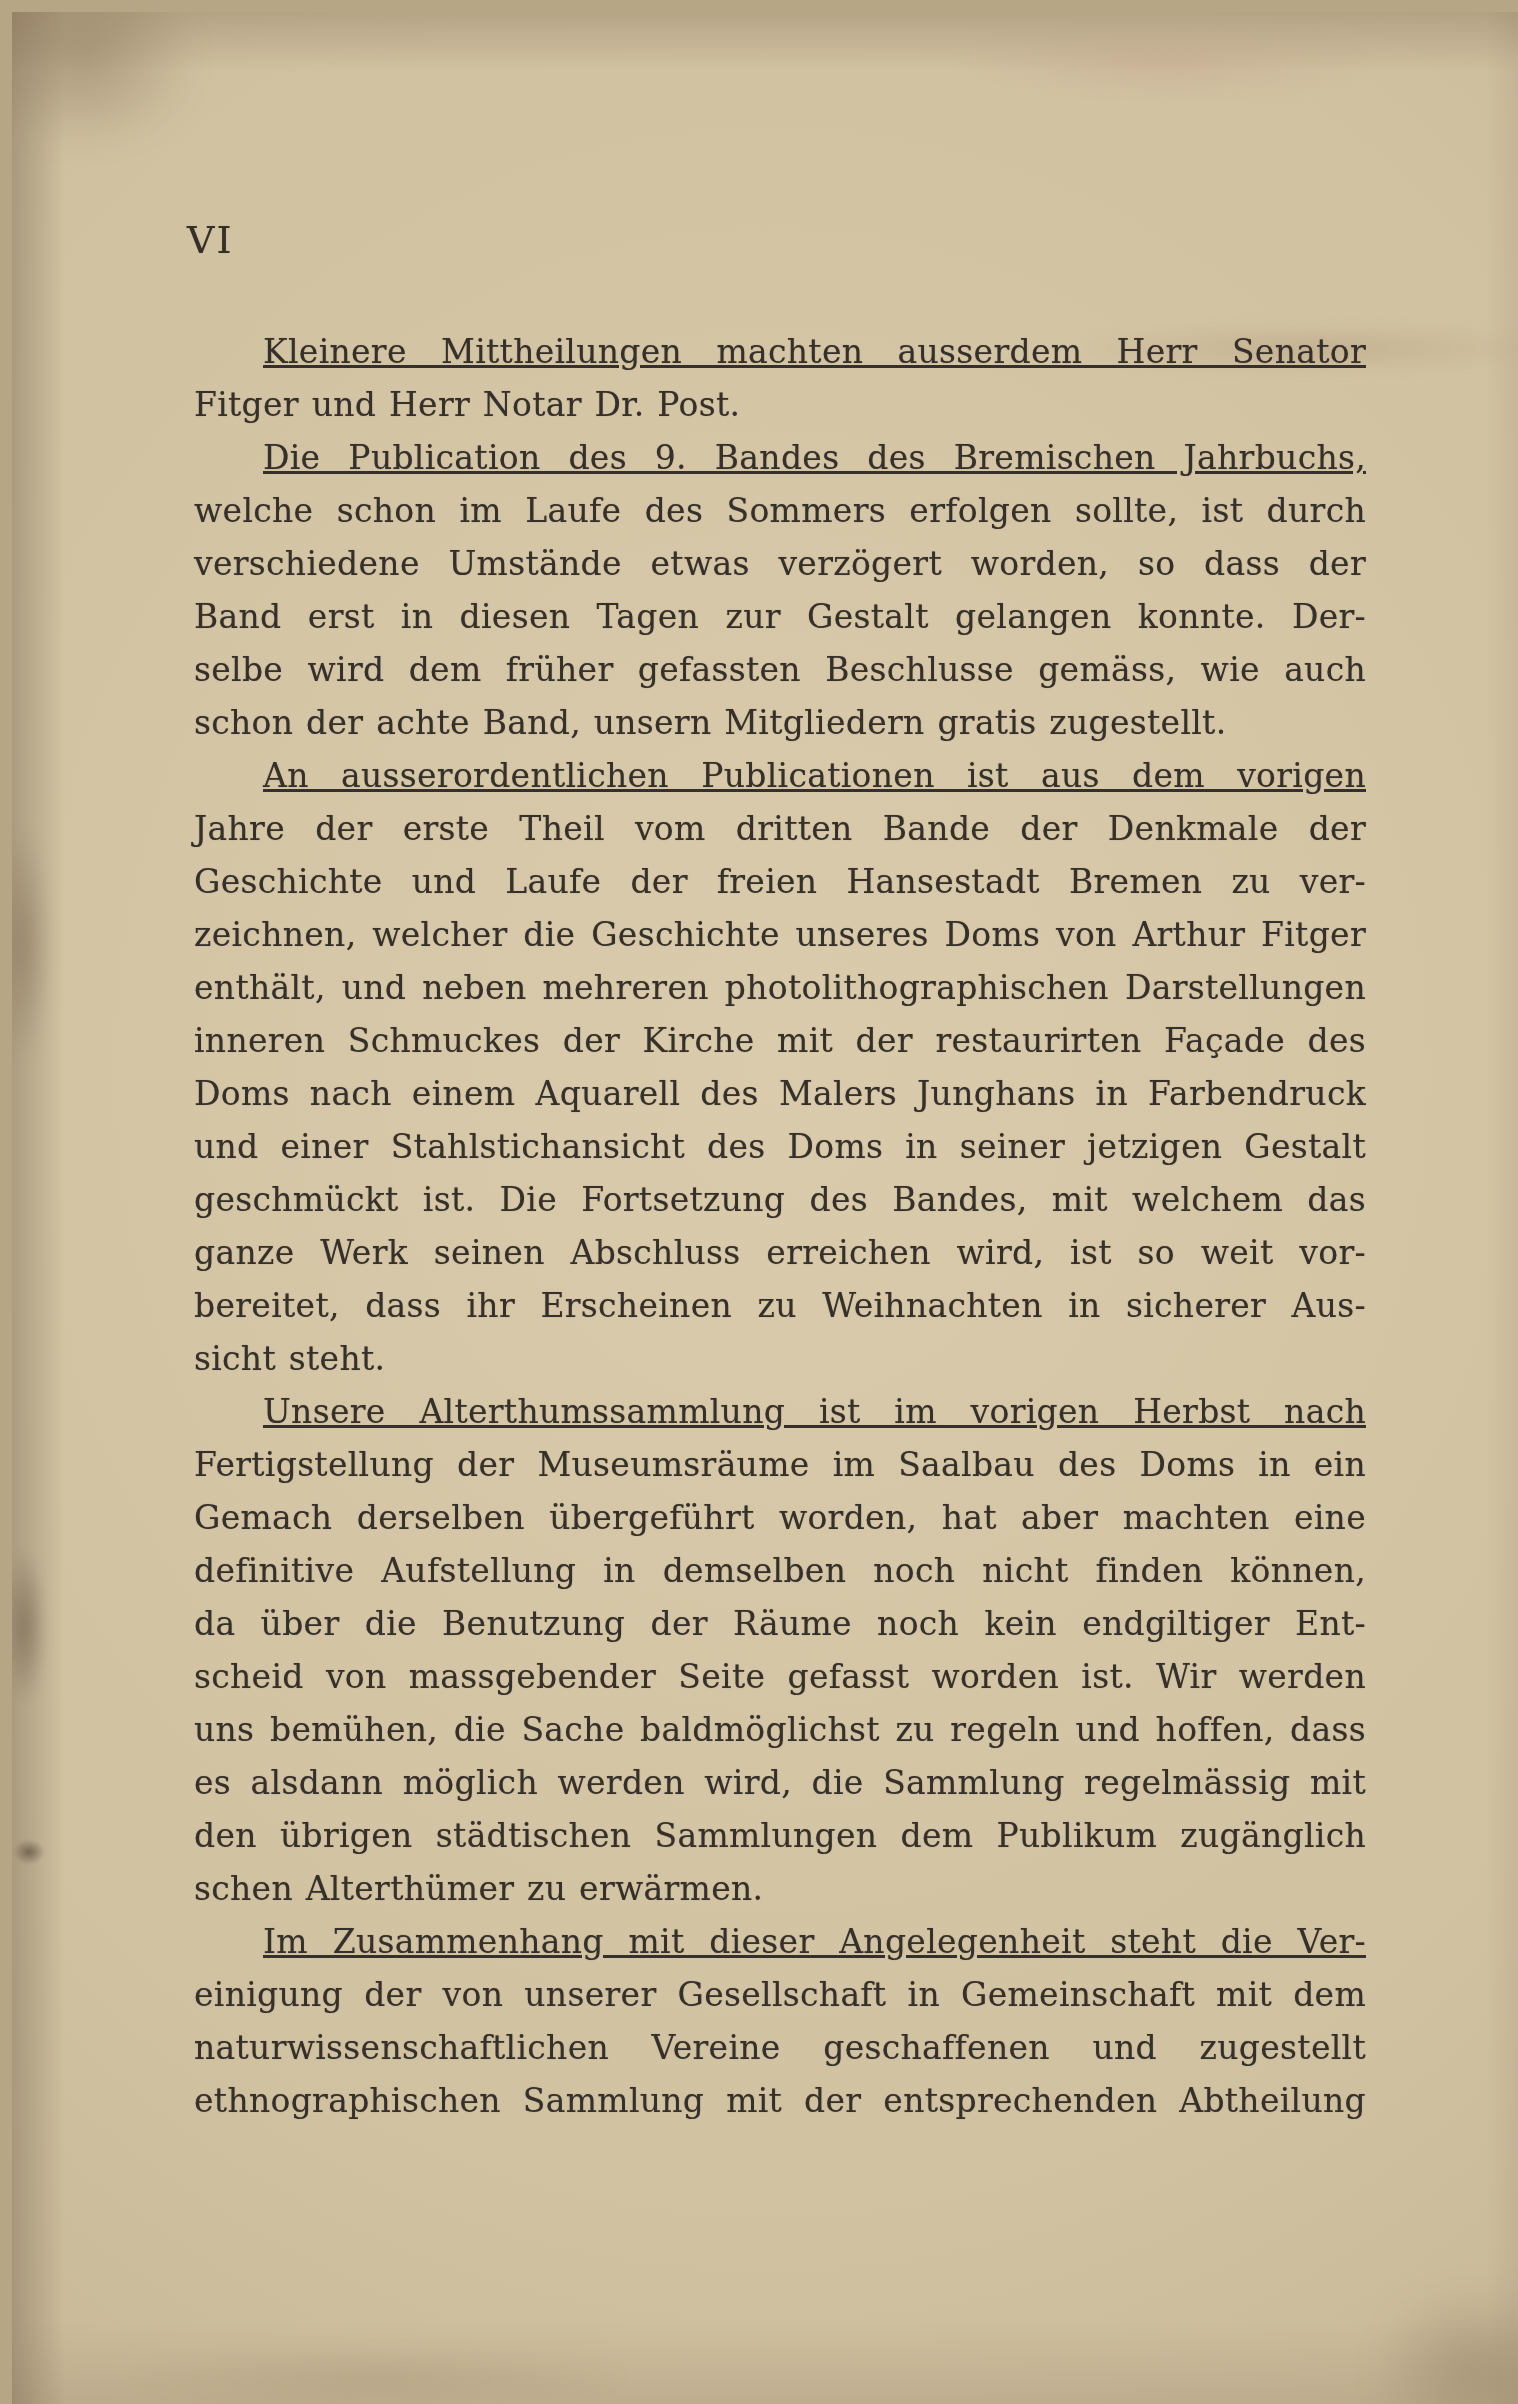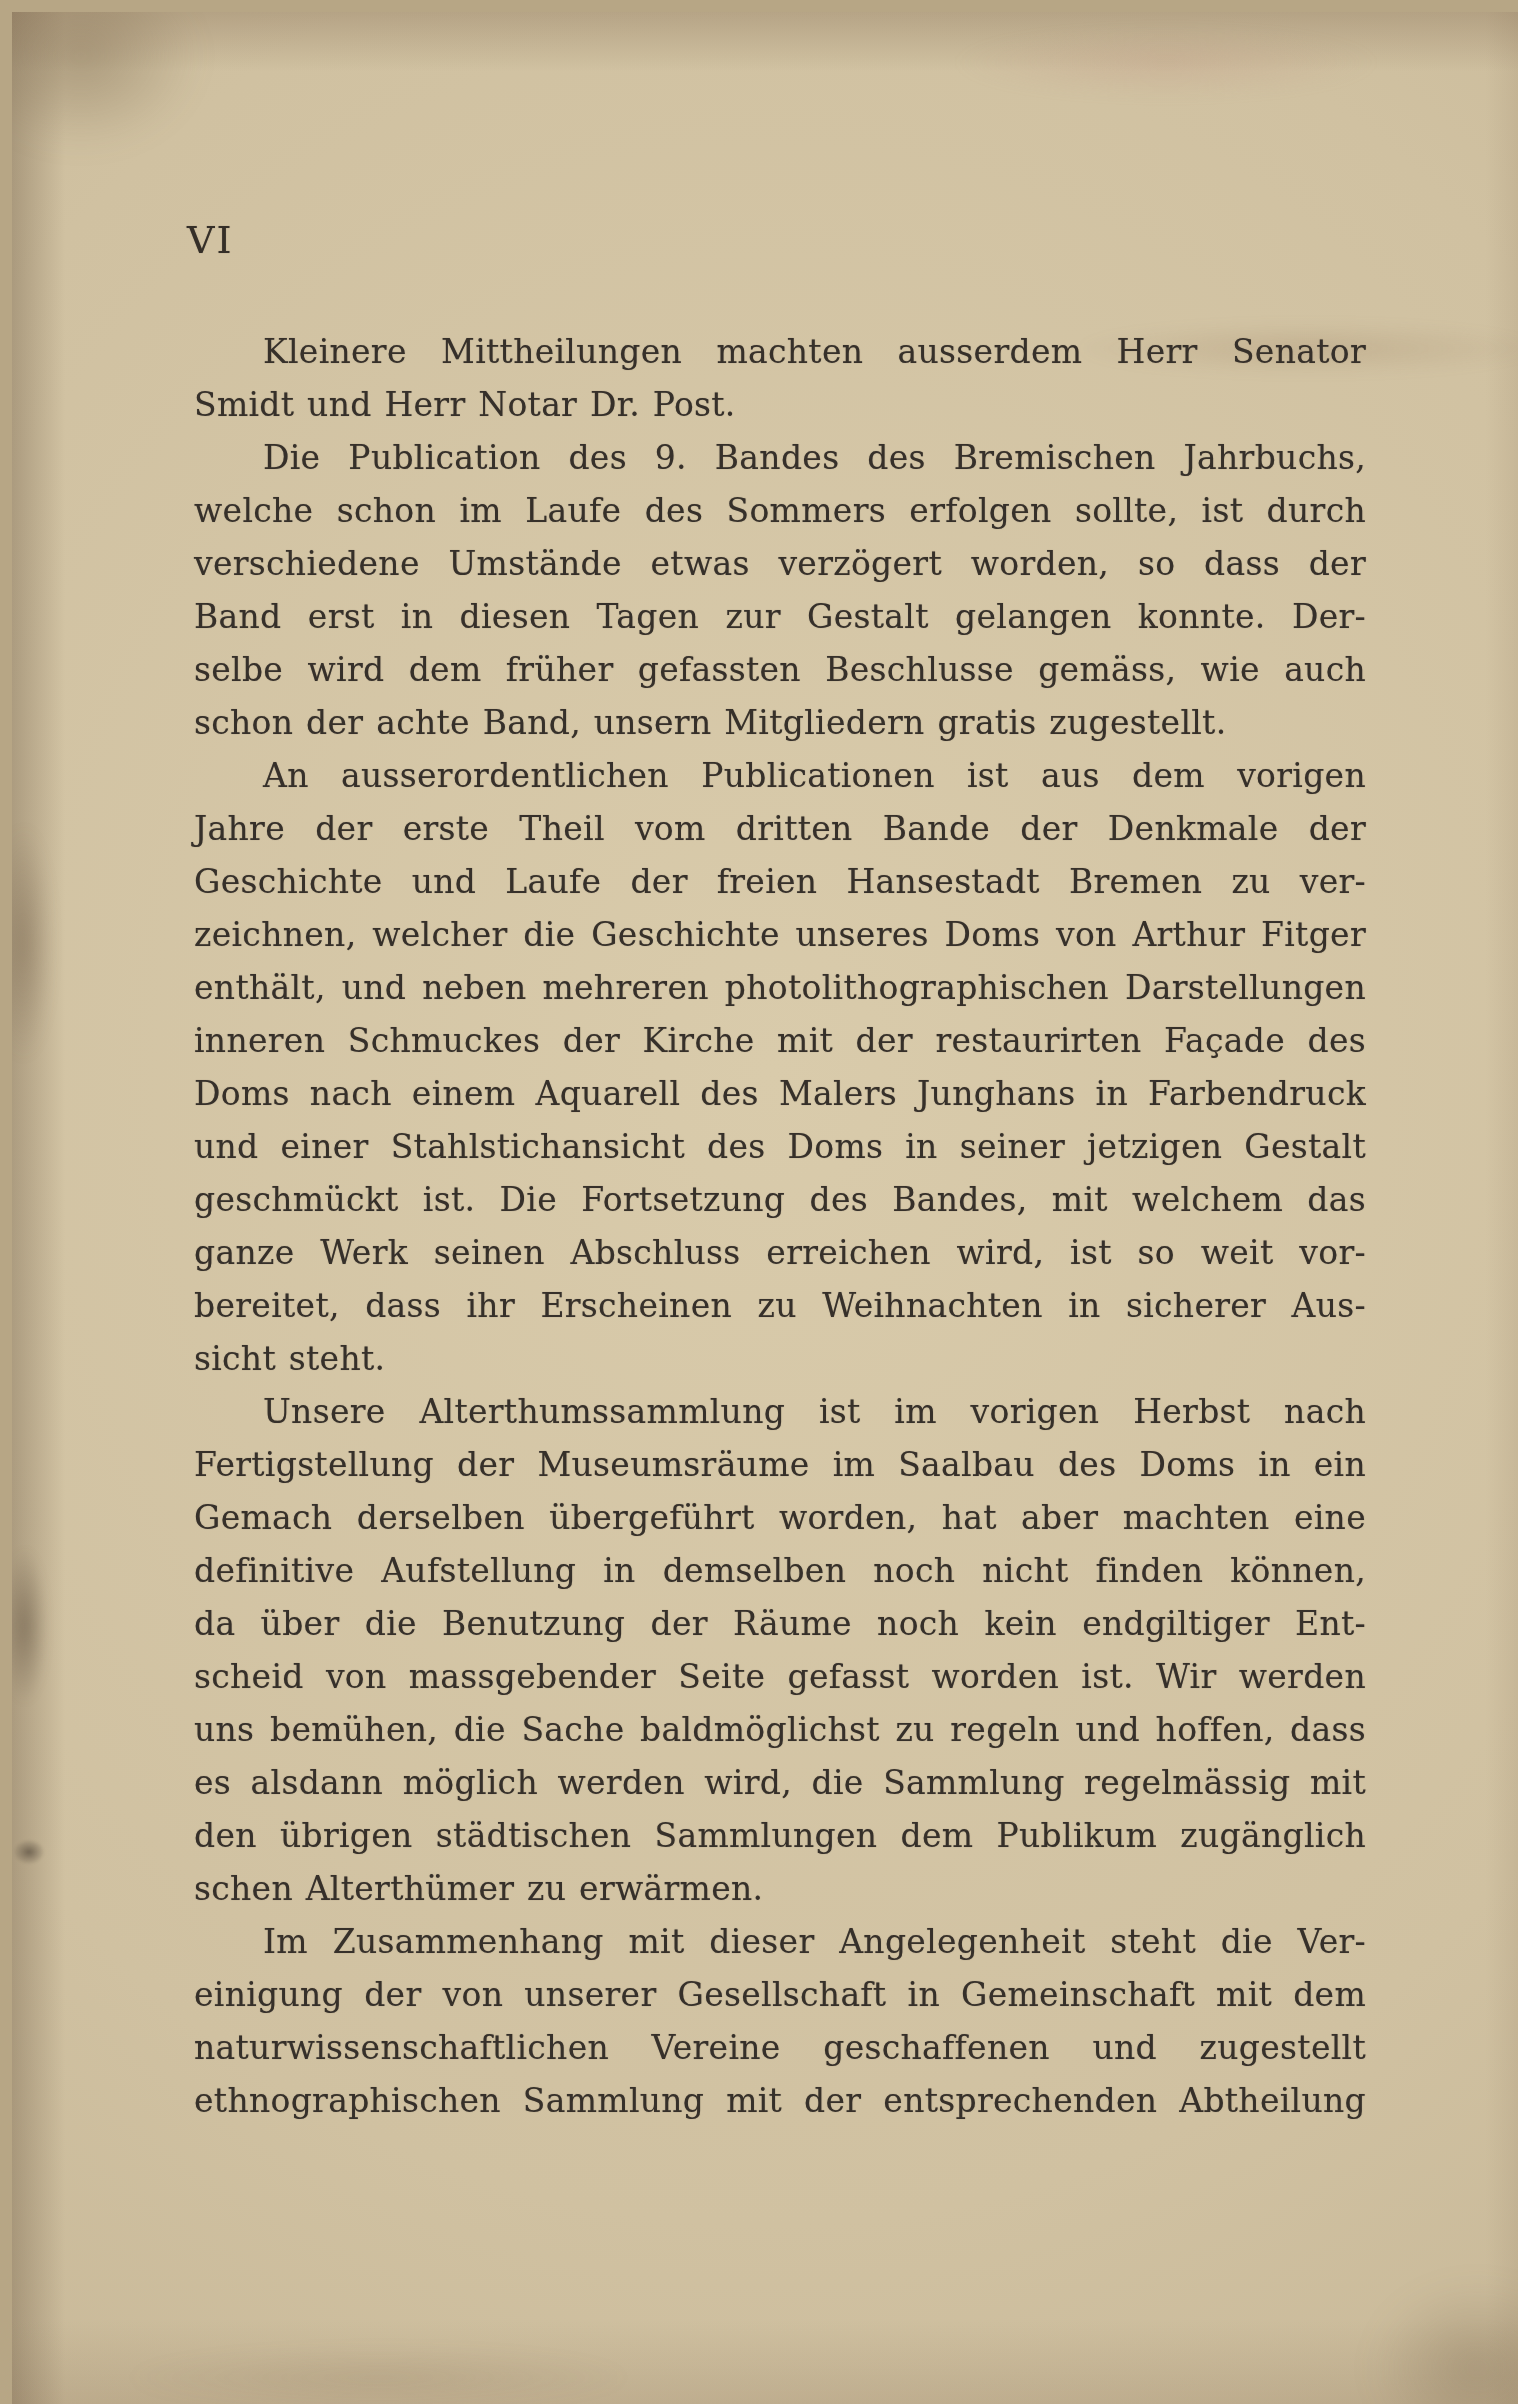--- a/index.html
+++ b/index.html
@@ -62,41 +62,41 @@
     word-spacing: 0.06em;
     text-shadow: 0 0 1px rgba(54,48,42,0.40);
   }
   .text-line {
     height: 53px;
     line-height: 53px;
     white-space: normal;
     text-align: justify;
     text-align-last: justify;
   }
-  .text-line.indent { padding-left: 81px; }
+  .text-line.indent { padding-left: 81px; text-decoration: underline; }
   .text-line.short  { text-align-last: left; }
 </style>
 </head>
 <body>
 
 <div class="page">
   <div class="stain stain-1"></div>
   <div class="stain stain-2"></div>
   <div class="stain stain-3"></div>
   <div class="stain stain-4"></div>
   <div class="stain stain-5"></div>
   <div class="stain stain-6"></div>
   <div class="stain stain-7"></div>
   <div class="stain stain-8"></div>
 
   <div class="page-number">VI</div>
 
   <main class="text-block">
       <div class="text-line indent">Kleinere Mittheilungen machten ausserdem Herr Senator</div>
-      <div class="text-line short">Smidt und Herr Notar Dr. Post.</div>
+      <div class="text-line short">Fitger und Herr Notar Dr. Post.</div>
       <div class="text-line indent">Die Publication des 9. Bandes des Bremischen Jahrbuchs,</div>
       <div class="text-line">welche schon im Laufe des Sommers erfolgen sollte, ist durch</div>
       <div class="text-line">verschiedene Umstände etwas verzögert worden, so dass der</div>
       <div class="text-line">Band erst in diesen Tagen zur Gestalt gelangen konnte. Der-</div>
       <div class="text-line">selbe wird dem früher gefassten Beschlusse gemäss, wie auch</div>
       <div class="text-line short">schon der achte Band, unsern Mitgliedern gratis zugestellt.</div>
       <div class="text-line indent">An ausserordentlichen Publicationen ist aus dem vorigen</div>
       <div class="text-line">Jahre der erste Theil vom dritten Bande der Denkmale der</div>
       <div class="text-line">Geschichte und Laufe der freien Hansestadt Bremen zu ver-</div>
       <div class="text-line">zeichnen, welcher die Geschichte unseres Doms von Arthur Fitger</div>

